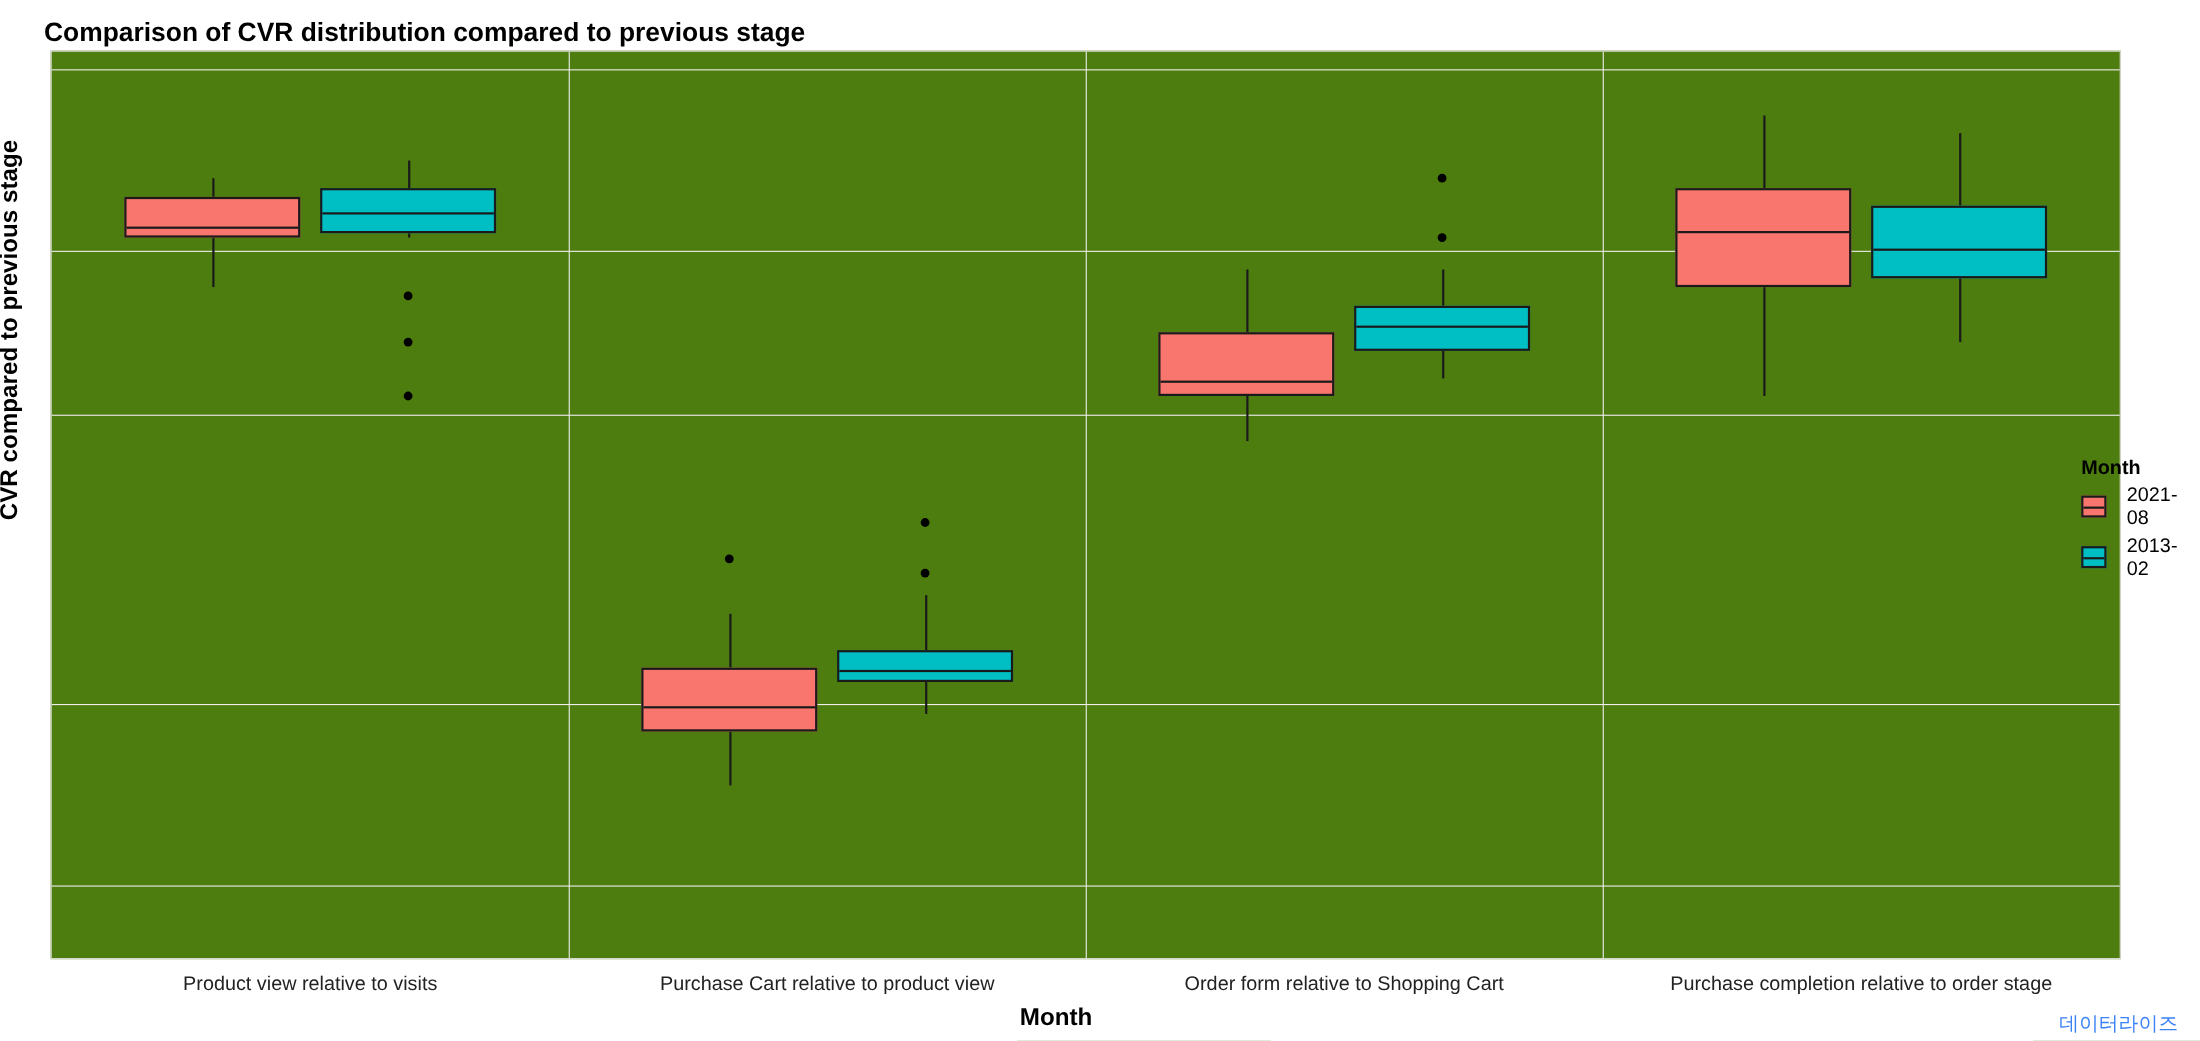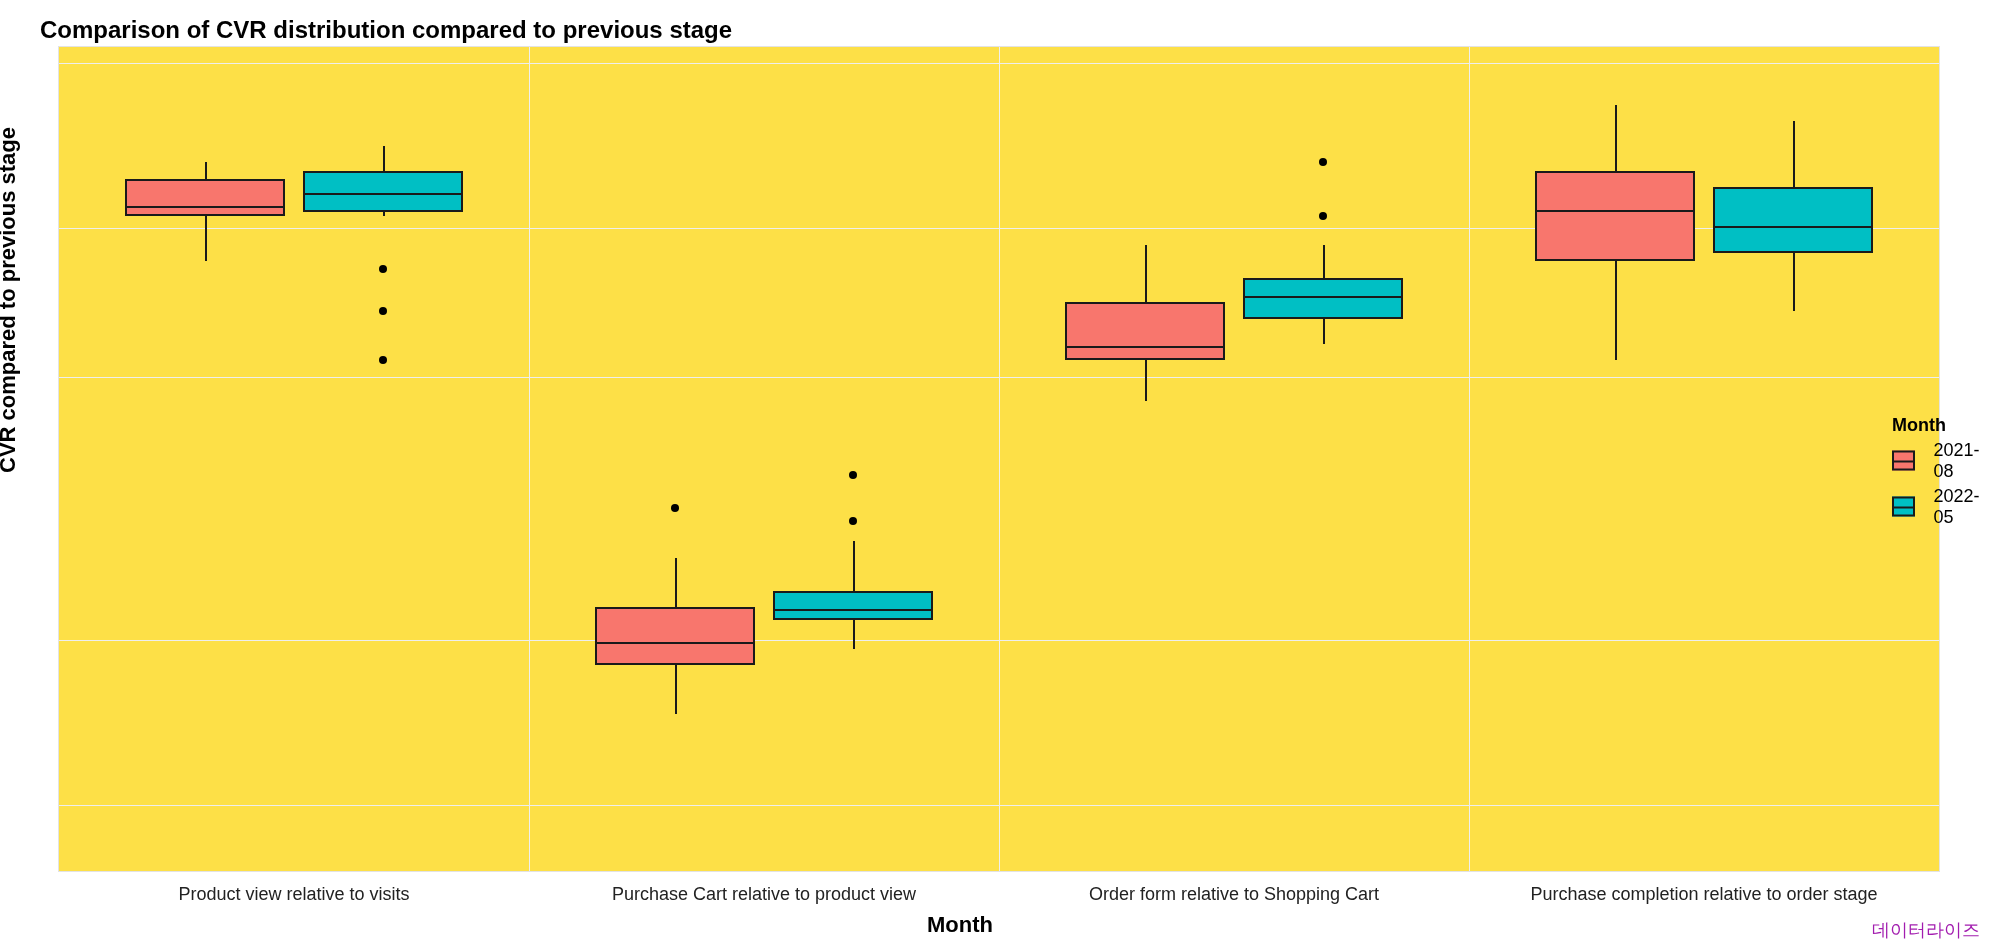--- a/index.html
+++ b/index.html
@@ -18,25 +18,25 @@
     box-sizing: border-box;
     padding: 10px 20px 10px 20px;
   }
   .title {
     font-weight: 700;
     font-size: 24px;
     margin: 6px 0 6px 20px;
   }
   .plot-area {
     position: absolute;
-    left: 58px;
+    left: 46px;
     top: 46px;
     width: 1880px;
     height: 824px;
-    background: #fde047;
+    background: #4d7c0f;
     border: 1px solid #e3e3e3;
   }
   
   .hgrid {
     position: absolute;
     left: 0;
     right: 0;
     height: 0;
     border-top: 1px solid #eeeeee;
   }
@@ -65,21 +65,21 @@
     left: 960px;
     transform: translateX(-50%);
     font-weight: 700;
     font-size: 22px;
   }
   .caption {
     position: absolute;
     right: 20px;
     bottom: 4px;
     font-size: 18px;
-    color: #a21caf;
+    color: #3b82f6;
   }
   .xcat {
     position: absolute;
     bottom: -34px;
     font-size: 18px;
     transform: translateX(-50%);
     white-space: nowrap;
     color: #222;
   }
   
@@ -223,19 +223,19 @@
   <div class="xlabel">Month</div>
 
   <div class="legend">
     <div class="legend-title">Month</div>
     <div class="legend-item">
       <span class="legend-key red"></span>
       <span>2021-08</span>
     </div>
     <div class="legend-item">
       <span class="legend-key teal"></span>
-      <span>2022-05</span>
+      <span>2013-02</span>
     </div>
   </div>
 
   <div class="caption">데이터라이즈</div>
 
 </div>
 
 </body></html>

